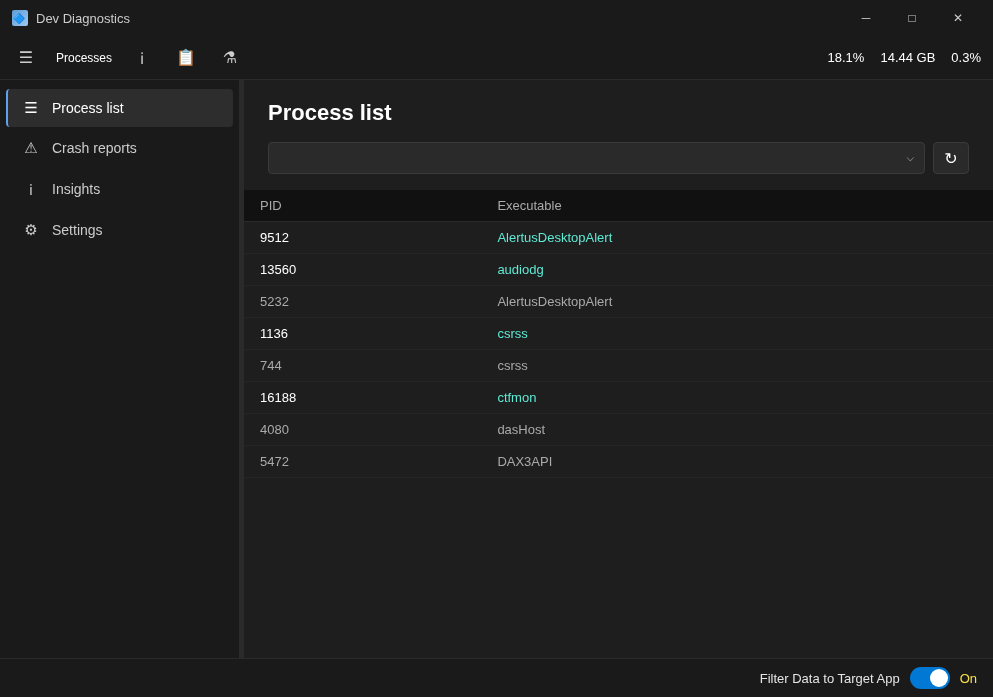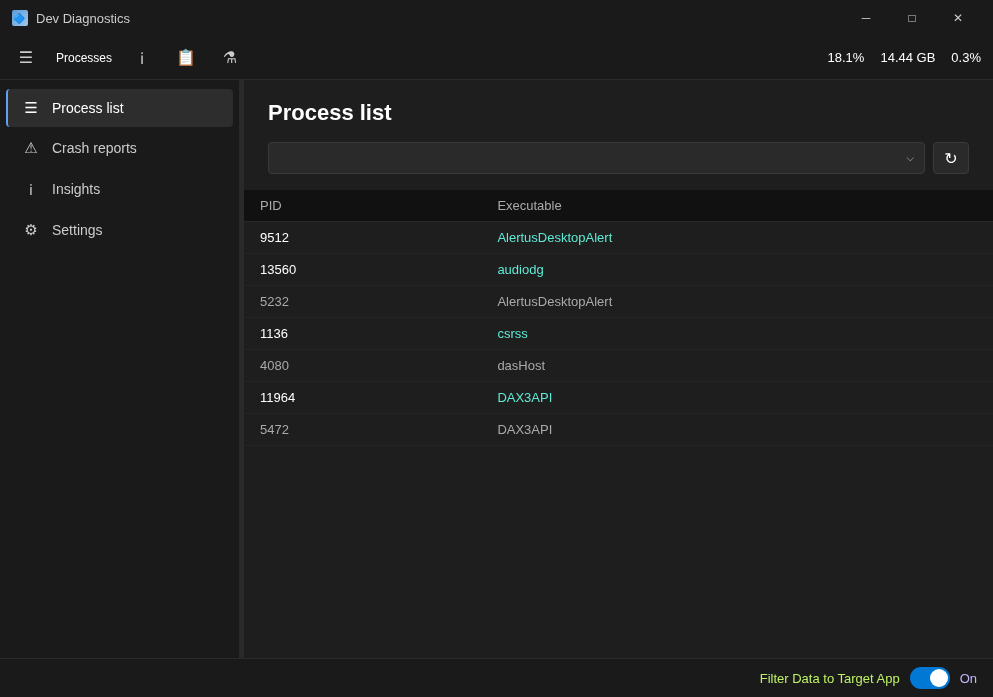--- a/index.html
+++ b/index.html
@@ -260,21 +260,21 @@
       display: flex;
       align-items: center;
       justify-content: flex-end;
       padding: 8px 16px;
       background: #1a1a1a;
       border-top: 1px solid #2a2a2a;
       gap: 10px;
       flex-shrink: 0;
     }
     .footer-label {
-      color: #bef264;
+      color: #e5e5e5;
       font-size: 13px;
     }
     .toggle-switch {
       width: 40px;
       height: 22px;
       background: #0078d4;
       border-radius: 11px;
       position: relative;
       cursor: pointer;
       flex-shrink: 0;
@@ -283,21 +283,21 @@
       width: 18px;
       height: 18px;
       background: #ffffff;
       border-radius: 50%;
       position: absolute;
       top: 2px;
       right: 2px;
       transition: left 0.2s;
     }
     .toggle-on-label {
-      color: #c4b5fd;
+      color: #fde047;
       font-size: 13px;
     }
   </style>
 </head>
 <body>
 
 <div class="title-bar">
   <div class="title-bar-left">
     <div class="app-icon">
       <span style="font-size:10px;">🔷</span>
@@ -383,26 +383,30 @@
             </tr>
             <tr>
               <td class="pid-col">5232</td>
               <td class="exec-col">AlertusDesktopAlert</td>
             </tr>
             <tr>
               <td class="pid-col bright">1136</td>
               <td class="exec-col bright">csrss</td>
             </tr>
             <tr>
+              <td class="pid-col">744</td>
+              <td class="exec-col">csrss</td>
+            </tr>
+            <tr>
+              <td class="pid-col bright">16188</td>
+              <td class="exec-col bright">ctfmon</td>
+            </tr>
+            <tr>
               <td class="pid-col">4080</td>
               <td class="exec-col">dasHost</td>
-            </tr>
-            <tr>
-              <td class="pid-col bright">11964</td>
-              <td class="exec-col bright">DAX3API</td>
             </tr>
             <tr>
               <td class="pid-col">5472</td>
               <td class="exec-col">DAX3API</td>
             </tr>
           </tbody>
       </table>
     </div>
   </div>
 </div>

